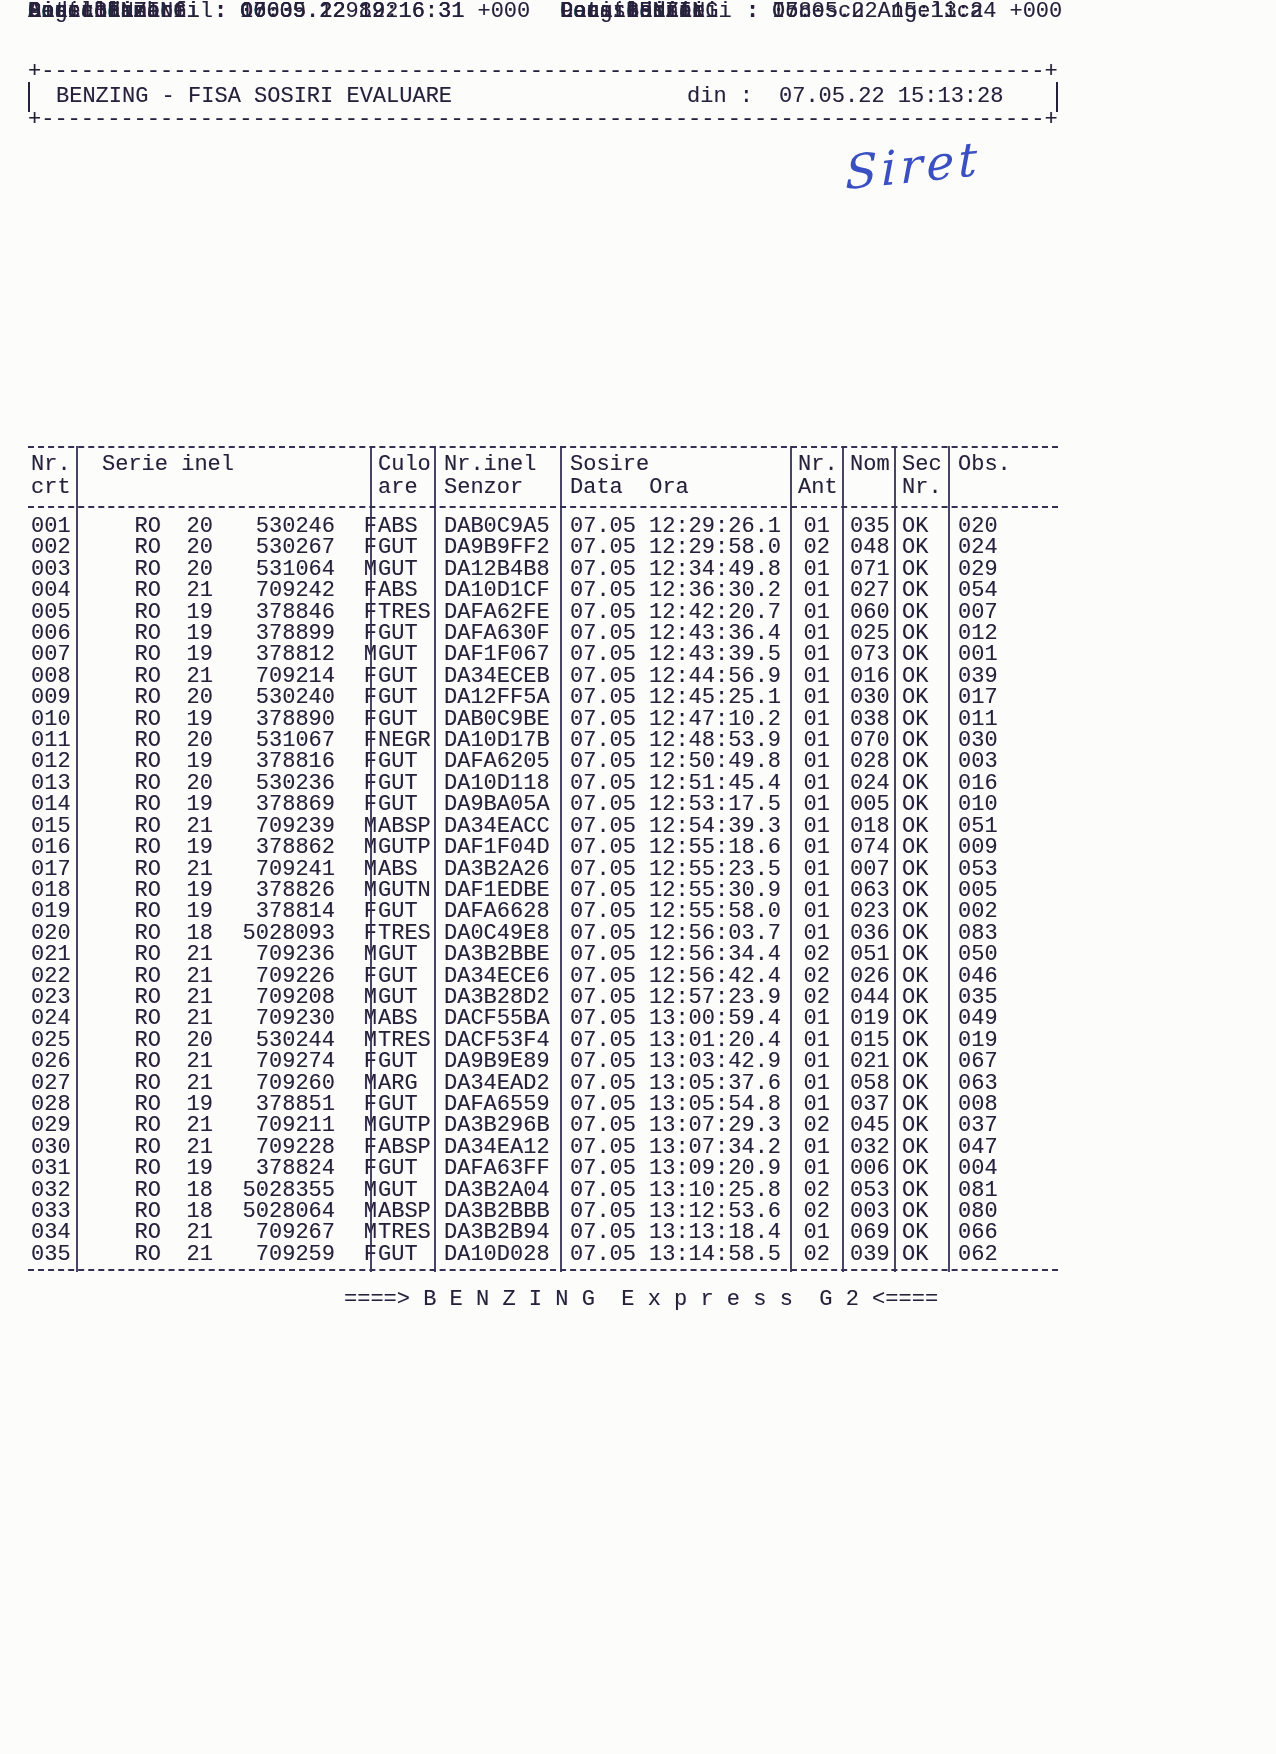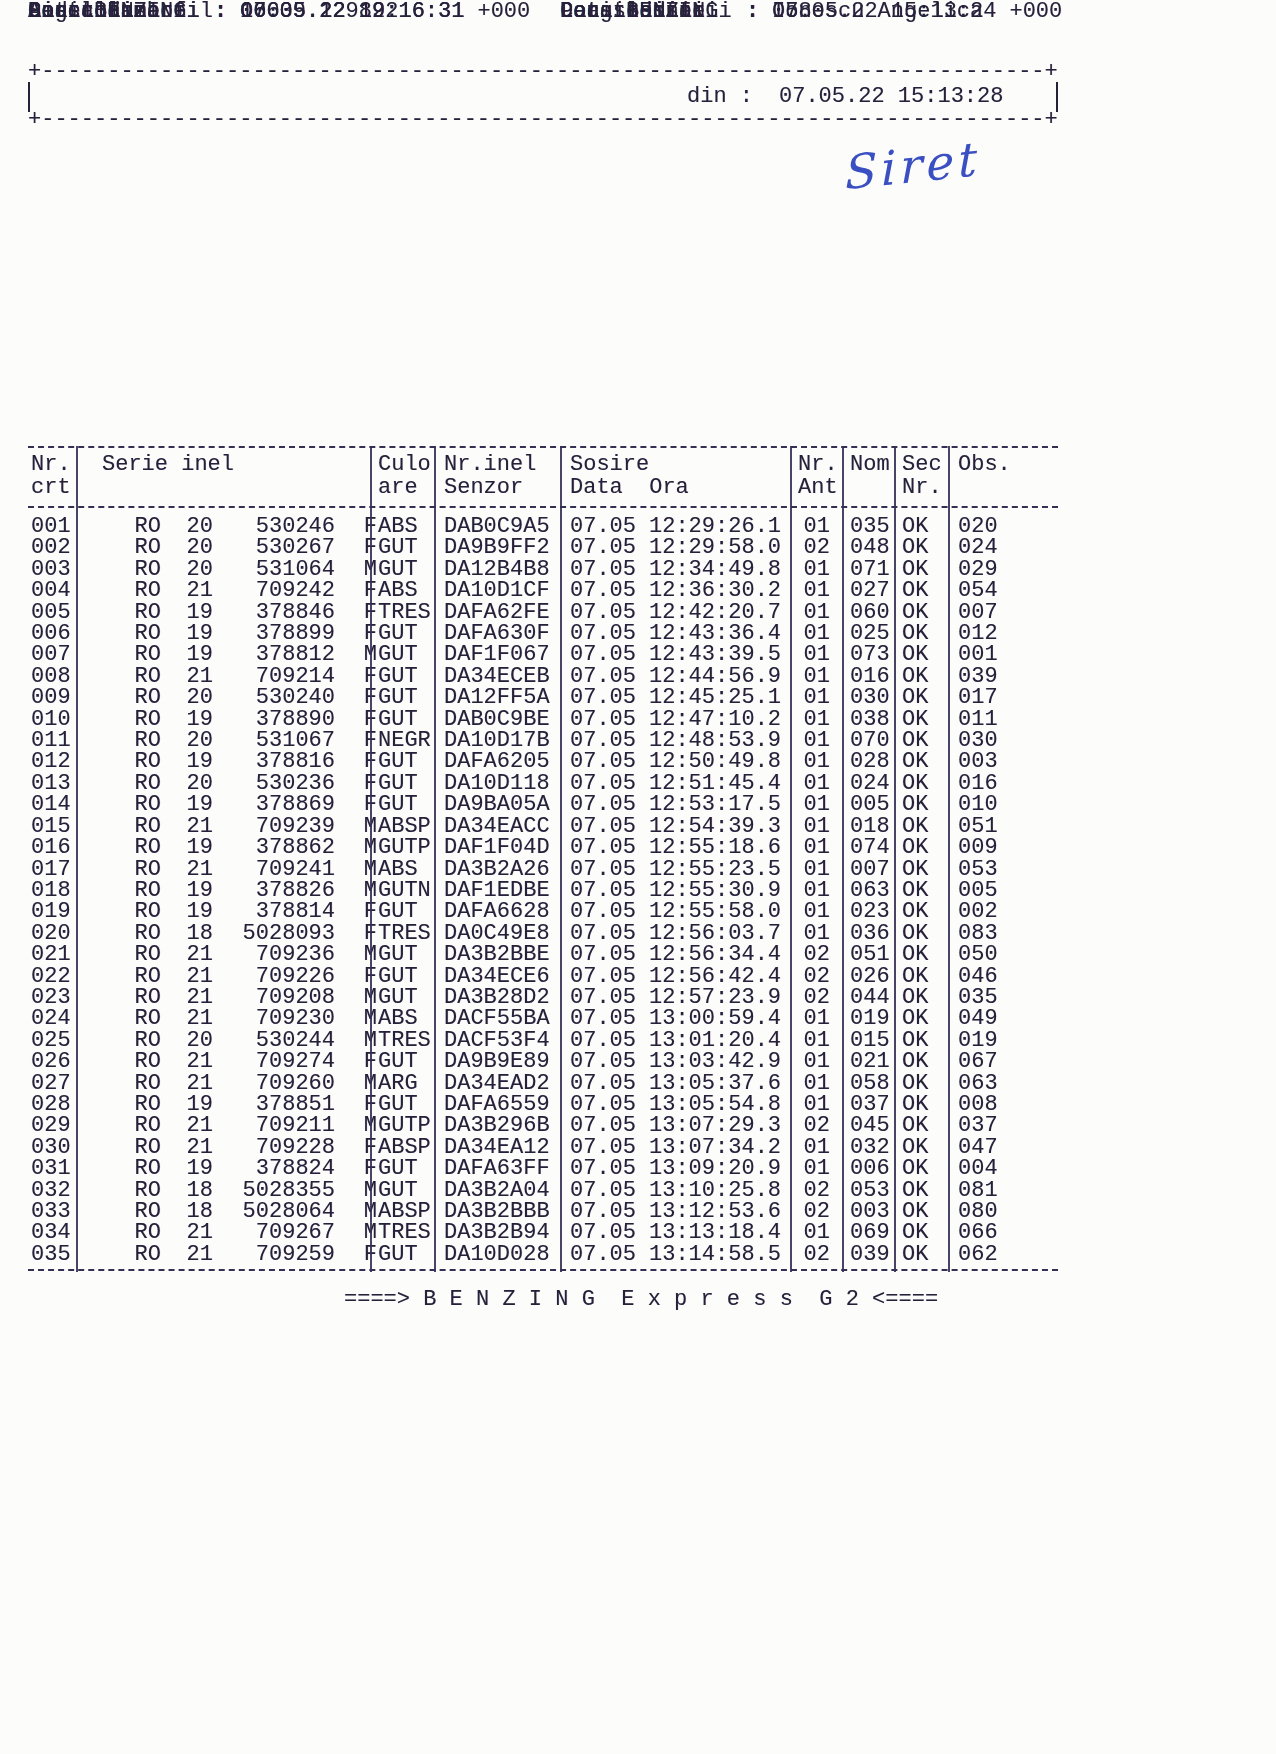--- a/index.html
+++ b/index.html
@@ -87,20 +87,21 @@
   .speck:nth-of-type(5){left:348px; top:1547px; width:4px; height:4px;}
   .speck:nth-of-type(6){left:536px; top:1104px; width:3px; height:4px;}
 </style>
 </head>
 <body>
 
 <div class="page">
 
   <div class="abs box-line box-top">+----------------------------------------------------------------------------+</div>
   <div class="box-mid">
+    <span class="title">BENZING - FISA SOSIRI EVALUARE</span>
     <span class="din-l">din :</span>
     <span class="din-v">07.05.22 15:13:28</span>
   </div>
   <div class="abs box-line box-bottom">+----------------------------------------------------------------------------+</div>
 
   <div class="hand-note">Siret</div>
 
     <div class="info-line">
       <span class="half"><span class="lbl">Angelica</span><span class="colon">:</span><span class="val">1</span></span>
       <span class="half right"><span class="lbl">Loc sositi</span><span class="colon">:</span><span class="val"></span></span>

